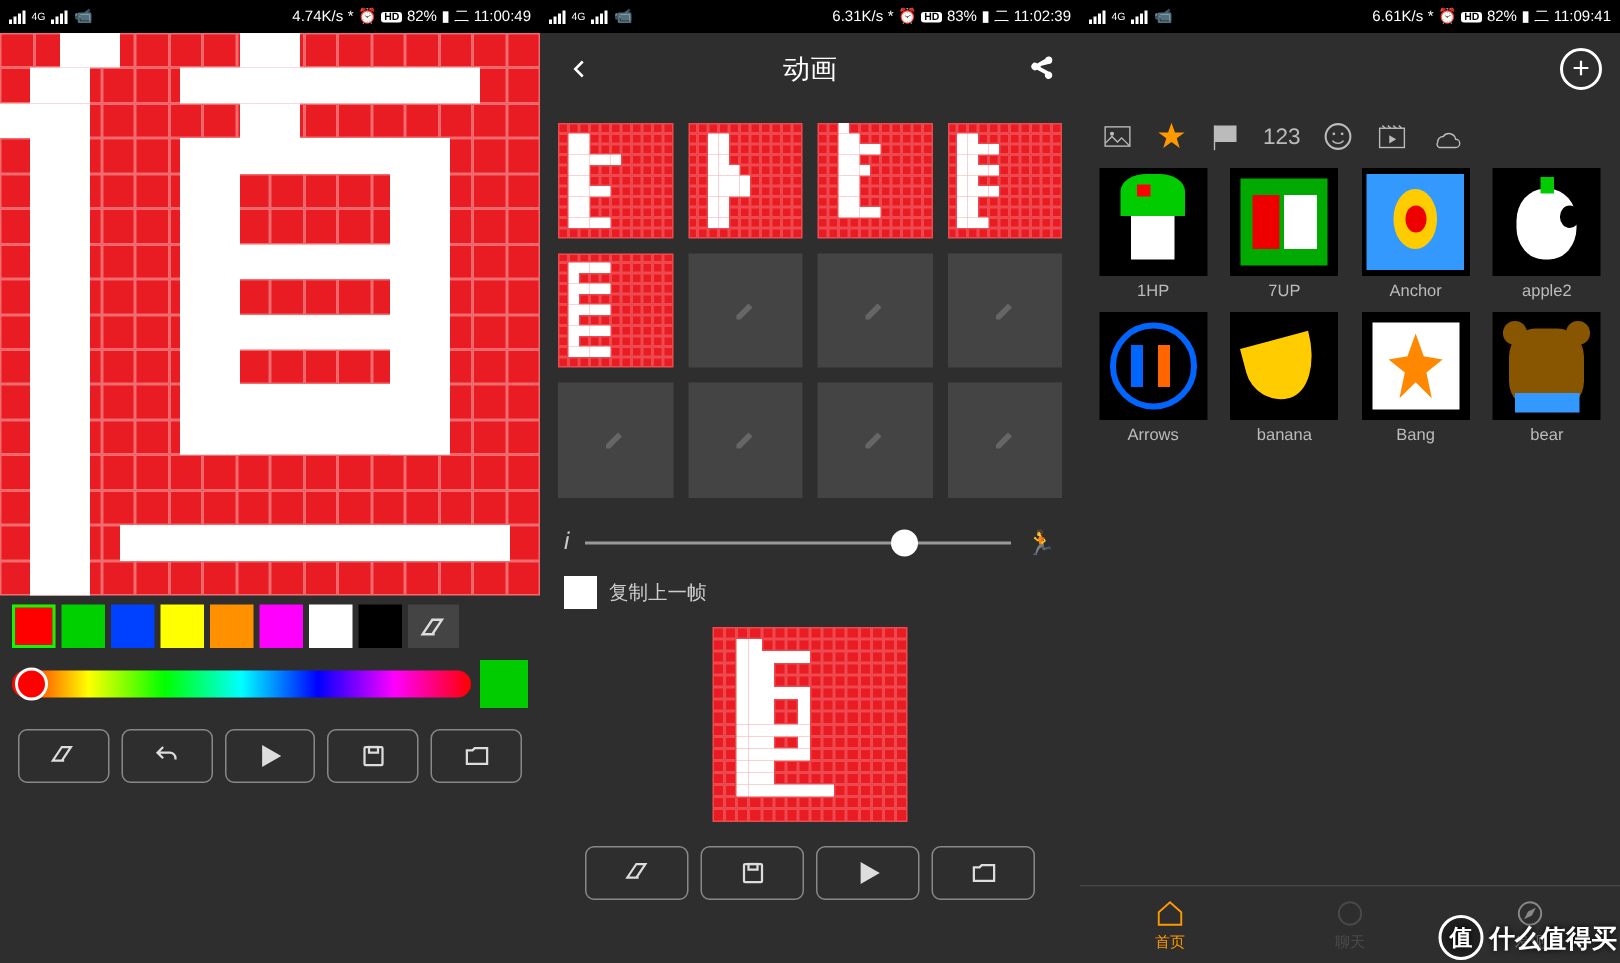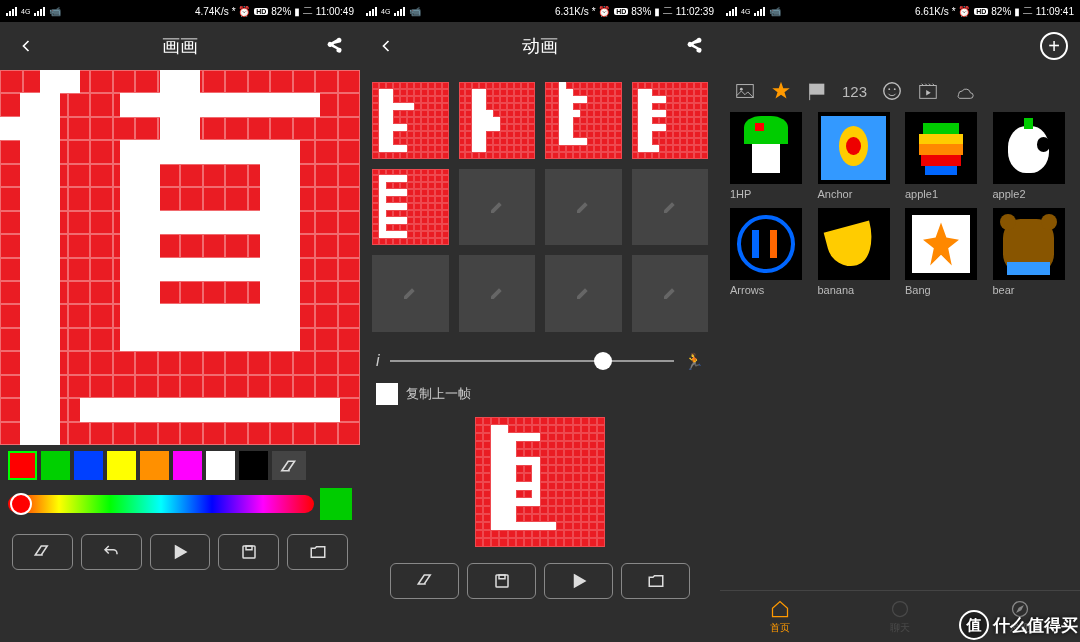--- a/index.html
+++ b/index.html
@@ -53,21 +53,21 @@
 .big-preview span{border:0.5px solid rgba(255,255,255,0.2)}
 .big-preview .w{background:#fff}
 
 
 .category-row{display:flex;gap:14px;padding:10px 14px;align-items:center;color:#bbb}
 .cat-item{cursor:pointer;font-size:14px;display:flex;align-items:center}
 .cat-item.active{color:#f90}
 .cat-item svg{width:22px;height:22px;fill:currentColor}
 .gallery{flex:1;overflow:hidden;padding:0 10px}
 .gal-grid{display:grid;grid-template-columns:repeat(4,1fr);gap:8px 10px}
-.gal-item{display:flex;flex-direction:column;cursor:pointer}
+.gal-item{display:flex;flex-direction:column;align-items:center;cursor:pointer}
 .gal-thumb{width:72px;height:72px;background:#000;margin-bottom:4px;position:relative;overflow:hidden}
 .gal-label{color:#bbb;font-size:11px}
 .nav-bar{height:52px;display:flex;border-top:1px solid #444}
 .nav-item{flex:1;display:flex;flex-direction:column;align-items:center;justify-content:center;color:#888;font-size:10px;gap:2px;cursor:pointer}
 .nav-item.active{color:#f90}
 .nav-item svg{width:20px;height:20px;fill:none;stroke:currentColor;stroke-width:1.5}
 
 .watermark{position:absolute;bottom:2px;right:2px;color:#fff;font-size:17px;font-weight:bold;display:flex;align-items:center;gap:4px;z-index:99;text-shadow:0 0 4px #000}
 .wm-circle{width:30px;height:30px;border:2px solid #fff;border-radius:50%;display:flex;align-items:center;justify-content:center;font-size:15px;background:rgba(0,0,0,0.3)}
 
@@ -98,33 +98,20 @@
     <div class="status-right">
       <span>4.74K/s</span>
       <span>*</span>
       <span>⏰</span>
       <span class="hd-badge">HD</span>
       <span>82%</span>
       <span>▮</span>
       <span>二</span>
       <span>11:00:49</span>
     </div>
-  </div>
-  <div class="header">
-    <div class="icon-btn">
-        <svg viewBox="0 0 24 24">
-          <path d="M15 18l-6-6 6-6" stroke="#fff" stroke-width="2" fill="none"></path>
-        </svg>
-      </div>
-    <div class="header-title">画画</div>
-    <div class="icon-btn">
-        <svg viewBox="0 0 24 24">
-          <path d="M18 8a3 3 0 10-2.8-4L8.9 7.5a3 3 0 100 5l6.3 3.5A3 3 0 1018 14l-6.3-3.5a3 3 0 000-1L18 8z" fill="#fff"></path>
-        </svg>
-      </div>
   </div>
 
   <div class="pixel-canvas">
 
     <div class="pixel-white" style="left:11.1%;top:0;width:11.1%;height:6.25%"></div>
     <div class="pixel-white" style="left:44.4%;top:0;width:11.1%;height:6.25%"></div>
     <div class="pixel-white" style="left:5.5%;top:6.25%;width:11.1%;height:6.25%"></div>
     <div class="pixel-white" style="left:33.3%;top:6.25%;width:55.5%;height:6.25%"></div>
     <div class="pixel-white" style="left:0;top:12.5%;width:16.6%;height:6.25%"></div>
     <div class="pixel-white" style="left:44.4%;top:12.5%;width:11.1%;height:6.25%"></div>
@@ -1537,35 +1524,33 @@
       <div class="gal-item">
           <div class="gal-thumb">
             <div class="px" style="background:#0c0;left:20%;top:5%;width:60%;height:40%;border-radius:40% 40% 0 0"></div>
             <div class="px" style="background:#f00;left:35%;top:15%;width:12%;height:12%"></div>
             <div class="px" style="background:#fff;left:30%;top:45%;width:40%;height:40%"></div>
           </div>
           <div class="gal-label">1HP</div>
         </div>
       <div class="gal-item">
           <div class="gal-thumb">
+            <div class="px" style="background:#0a0;left:10%;top:10%;width:80%;height:80%"></div>
+            <div class="px" style="background:#e00;left:20%;top:25%;width:25%;height:50%"></div>
+            <div class="px" style="background:#fff;left:50%;top:25%;width:30%;height:50%"></div>
+          </div>
+          <div class="gal-label">7UP</div>
+        </div>
+      <div class="gal-item">
+          <div class="gal-thumb">
             <div class="px" style="background:#39f;left:5%;top:5%;width:90%;height:90%"></div>
             <div class="px" style="background:#fc0;left:30%;top:20%;width:40%;height:55%;border-radius:50%"></div>
             <div class="px" style="background:#e00;left:40%;top:35%;width:20%;height:25%;border-radius:50%"></div>
           </div>
           <div class="gal-label">Anchor</div>
-        </div>
-      <div class="gal-item">
-          <div class="gal-thumb">
-            <div class="px" style="background:#0c0;left:25%;top:15%;width:50%;height:15%"></div>
-            <div class="px" style="background:#fc0;left:20%;top:30%;width:60%;height:15%"></div>
-            <div class="px" style="background:#f80;left:20%;top:45%;width:60%;height:15%"></div>
-            <div class="px" style="background:#e00;left:22%;top:60%;width:56%;height:15%"></div>
-            <div class="px" style="background:#06f;left:28%;top:75%;width:44%;height:12%"></div>
-          </div>
-          <div class="gal-label">apple1</div>
         </div>
       <div class="gal-item">
           <div class="gal-thumb">
             <div class="px" style="background:#fff;left:22%;top:20%;width:56%;height:65%;border-radius:45%"></div>
             <div class="px" style="background:#000;left:62%;top:35%;width:18%;height:20%;border-radius:50%"></div>
             <div class="px" style="background:#0c0;left:44%;top:8%;width:12%;height:15%"></div>
           </div>
           <div class="gal-label">apple2</div>
         </div>
       <div class="gal-item">

